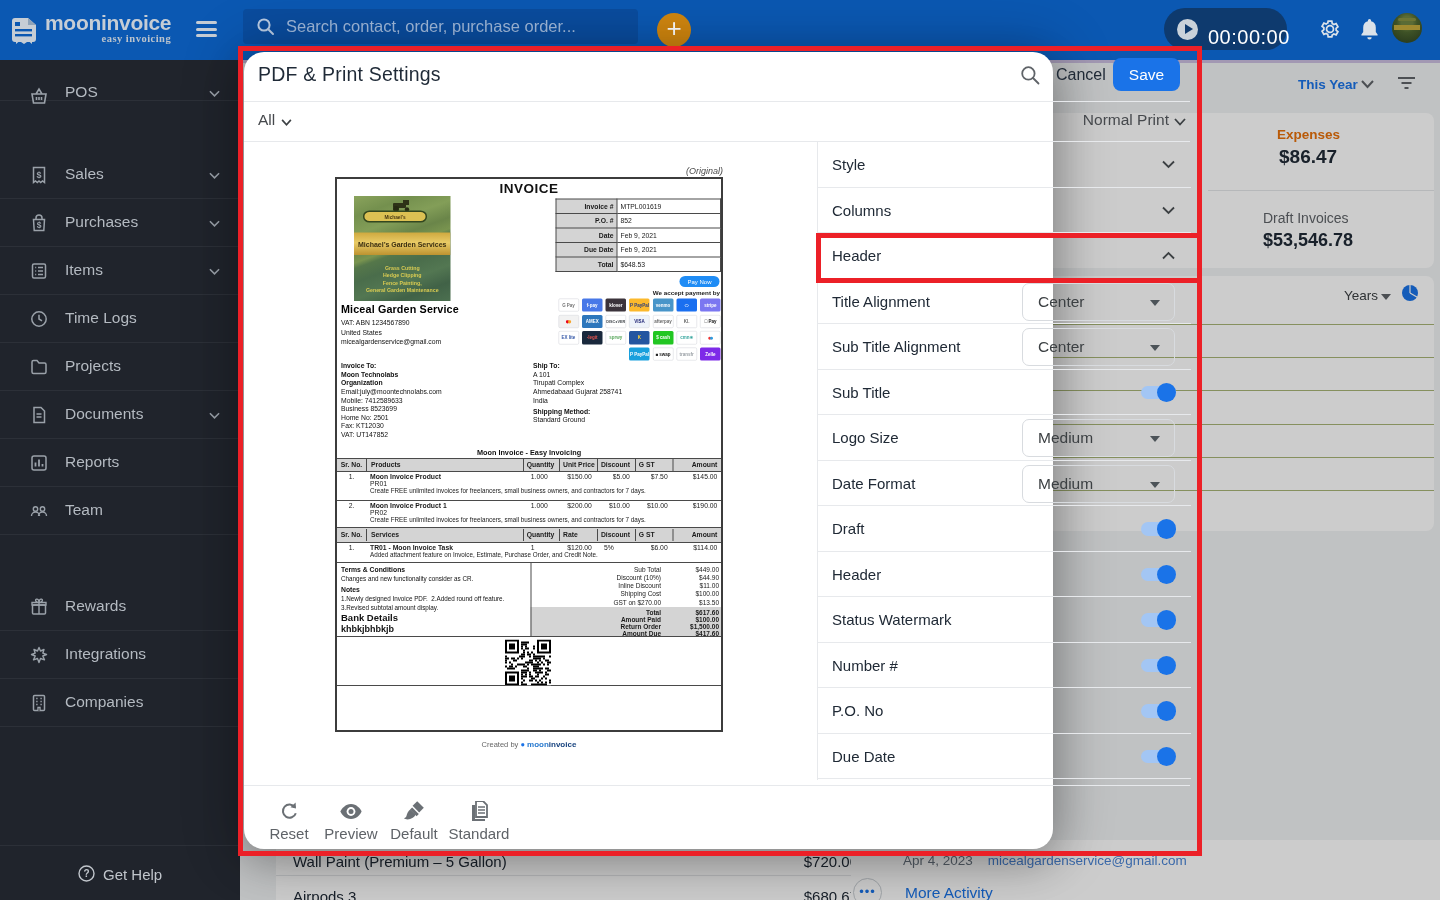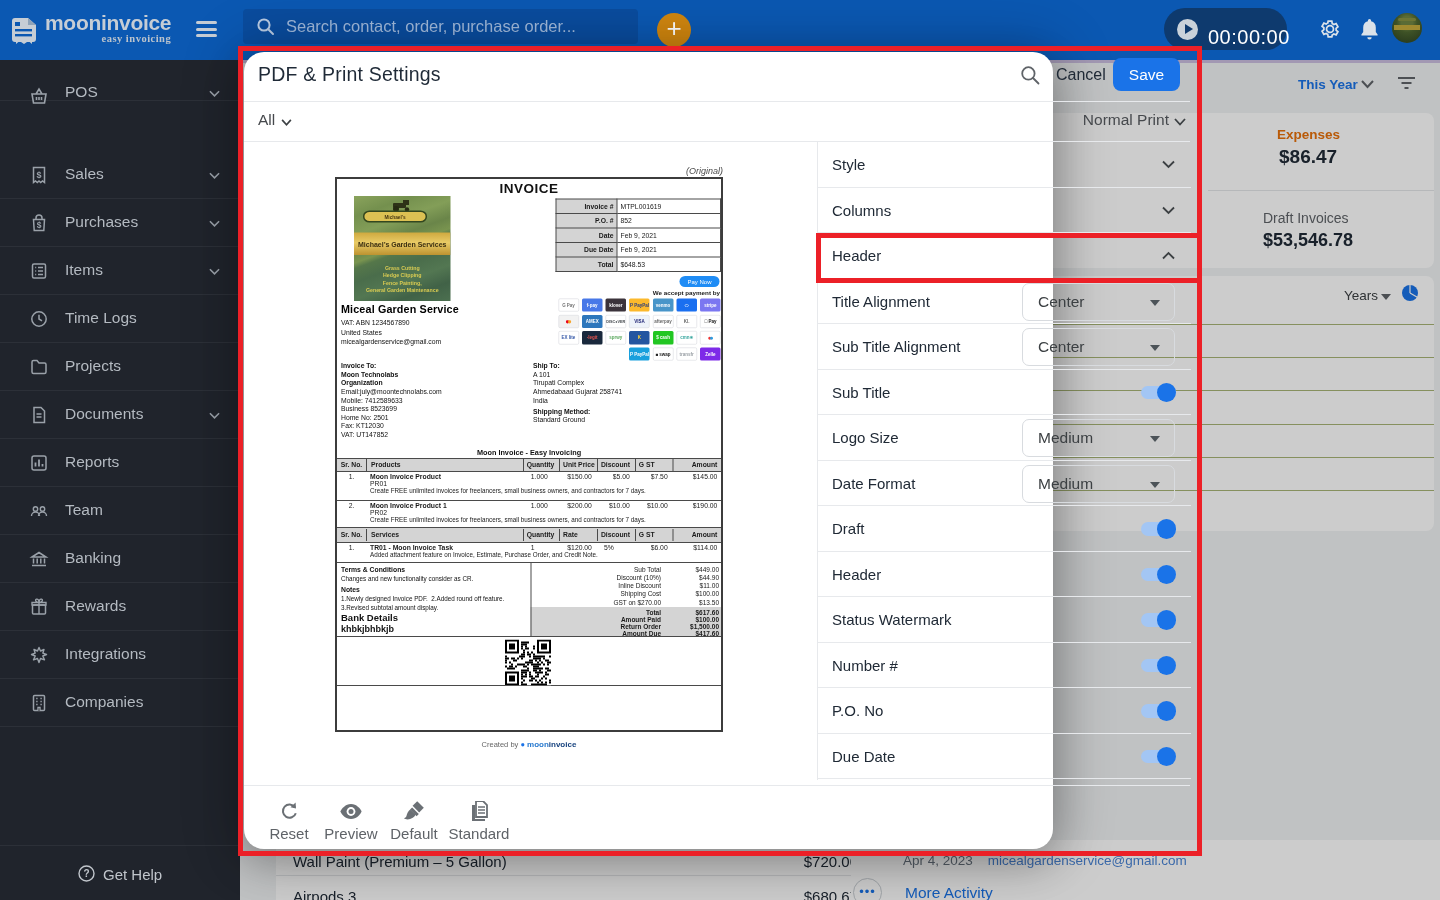--- a/index.html
+++ b/index.html
@@ -218,26 +218,20 @@
       </svg>
       <span class="lbl">Reports</span>
     </div>
     <div class="nav" style="top: 427px; height: 48px;">
       <svg class="ic" viewBox="0 0 20 20">
         <circle cx="6.5" cy="8" r="2.2" fill="none" stroke="#9aa1a9" stroke-width="1.4"></circle>
         <circle cx="13.5" cy="8" r="2.2" fill="none" stroke="#9aa1a9" stroke-width="1.4"></circle>
         <path d="M2.5 15 a4 4 0 0 1 8 0 M9.5 15 a4 4 0 0 1 8 0" fill="none" stroke="#9aa1a9" stroke-width="1.4"></path>
       </svg>
       <span class="lbl">Team</span>
-    </div>
-    <div class="nav" style="top: 475px; height: 48px;">
-      <svg class="ic" viewBox="0 0 20 20">
-        <path d="M3 8 L10 3.5 L17 8 H3 Z M4.5 9.5 V14.5 M8.2 9.5 V14.5 M11.8 9.5 V14.5 M15.5 9.5 V14.5 M3 16.5 H17" fill="none" stroke="#9aa1a9" stroke-width="1.5"></path>
-      </svg>
-      <span class="lbl">Banking</span>
     </div>
     <div class="nav" style="top: 523px; height: 48px;">
       <svg class="ic" viewBox="0 0 20 20">
         <rect x="3.5" y="8" width="13" height="9" rx="1" fill="none" stroke="#9aa1a9" stroke-width="1.5"></rect>
         <path d="M3 5.5 H17 V8 H3 Z M10 5.5 V17 M10 5.5 C7 5.5 5.5 3 7.5 2.2 C9 1.7 10 3.5 10 5.5 C10 3.5 11 1.7 12.5 2.2 C14.5 3 13 5.5 10 5.5" fill="none" stroke="#9aa1a9" stroke-width="1.4"></path>
       </svg>
       <span class="lbl">Rewards</span>
     </div>
     <div class="nav" style="top: 571px; height: 48px;">
       <svg class="ic" viewBox="0 0 20 20">

